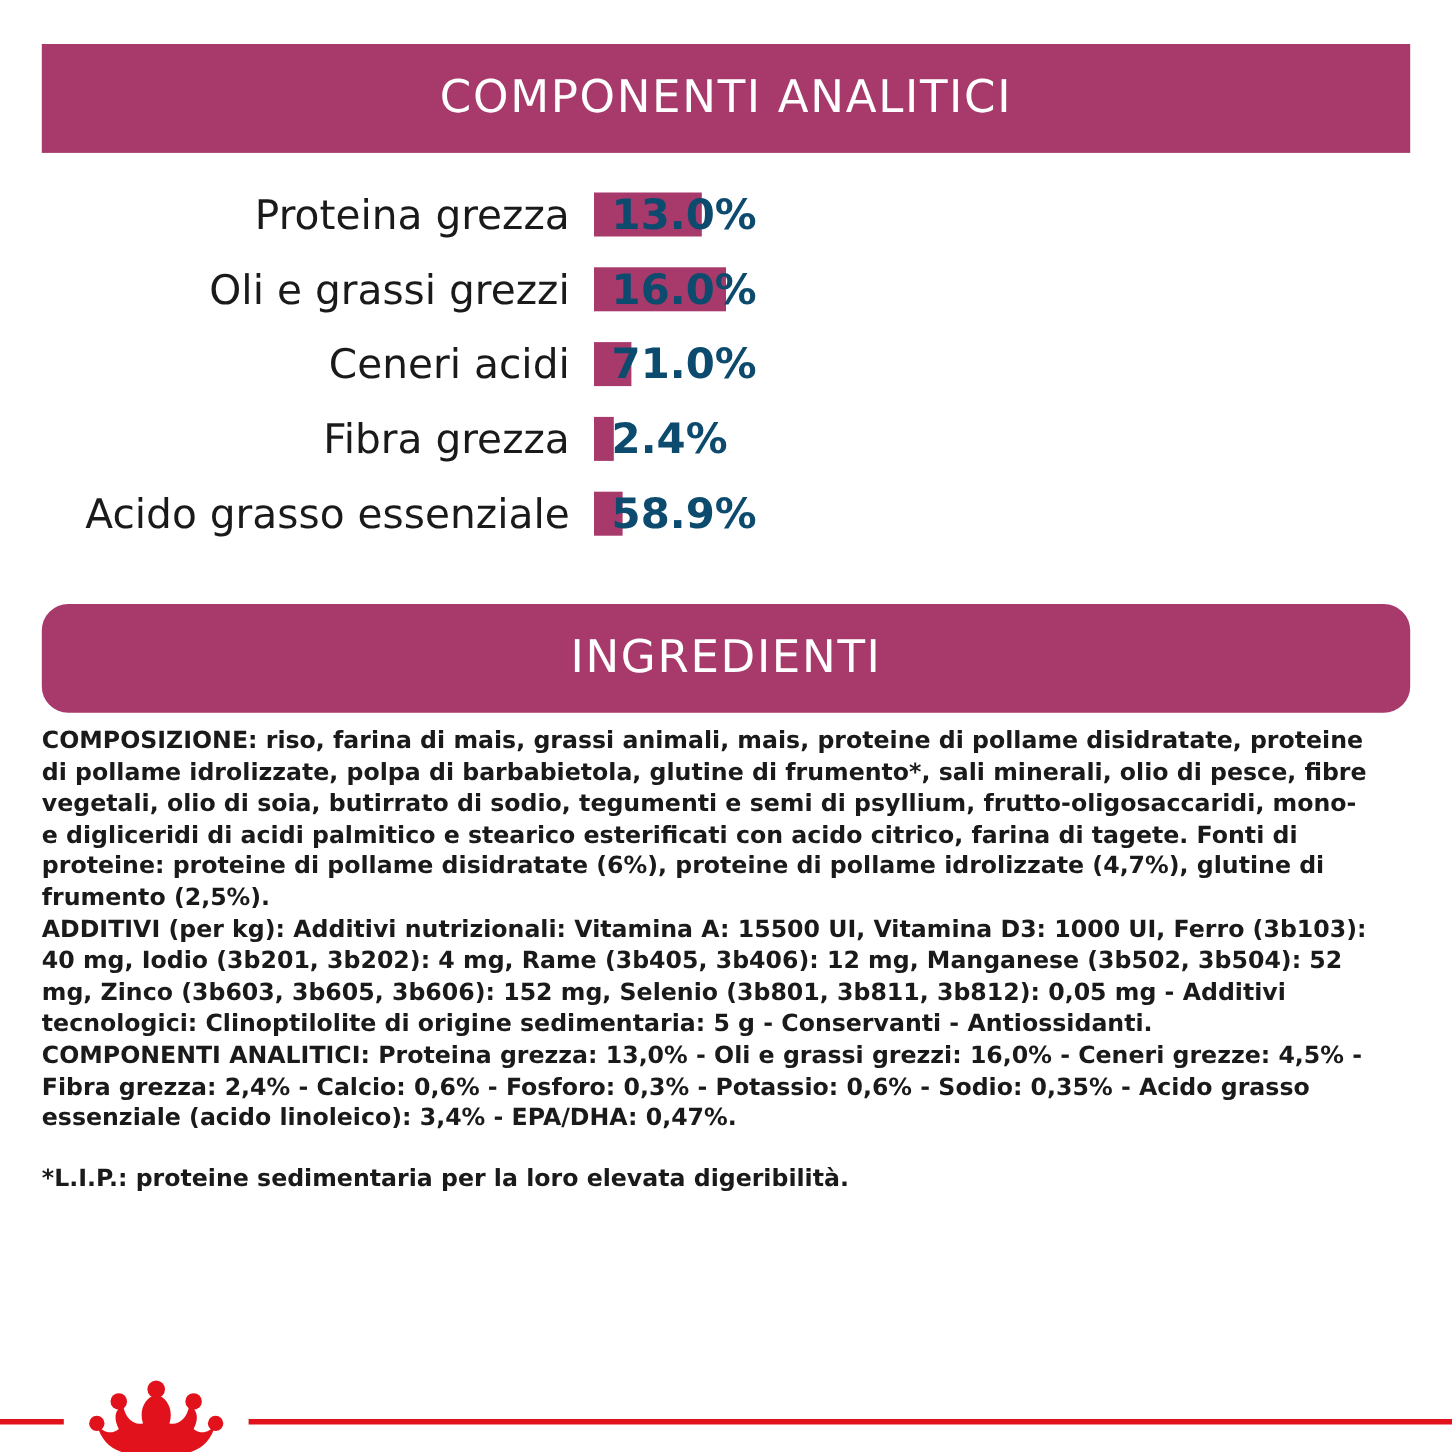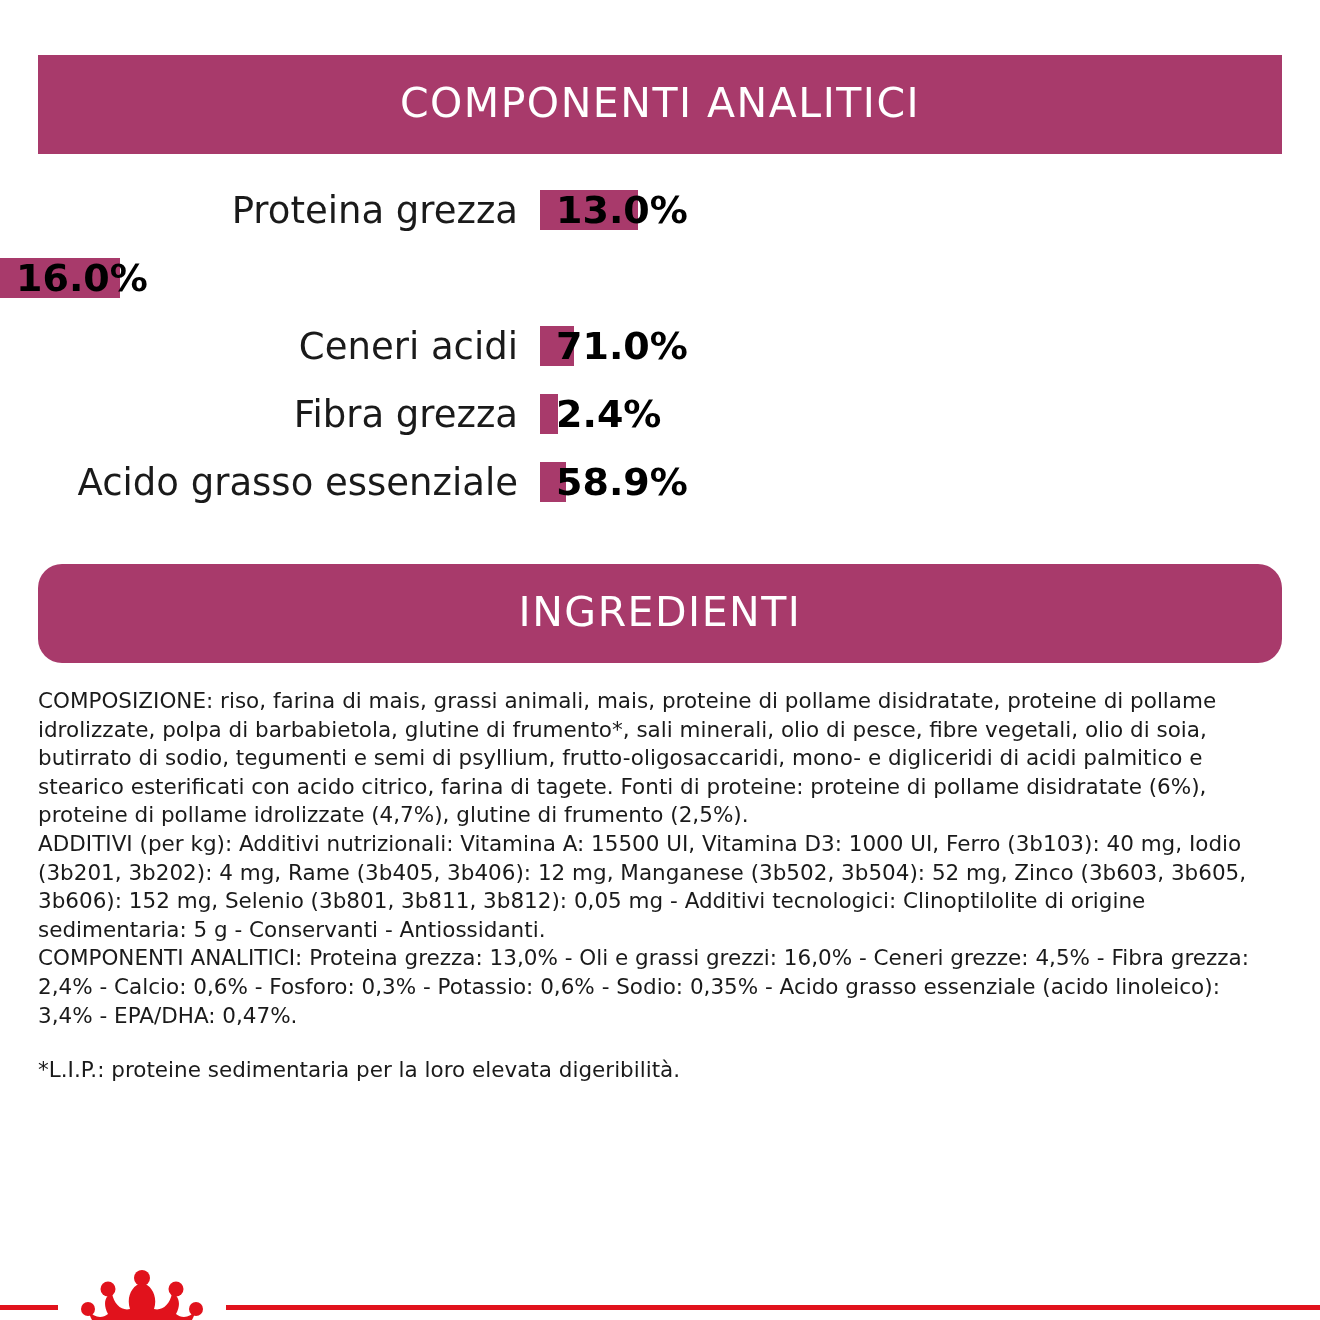--- a/index.html
+++ b/index.html
@@ -26,21 +26,21 @@
     color: #ffffff;
     text-align: center;
     font-weight: 400;
     letter-spacing: 1.5px;
     font-size: 41px;
     line-height: 1;
     padding: 28px 0 30px 0;
     margin: 0 38px;
   }
 
-  #analytic-bar { margin-top: 55px; }
+  #analytic-bar { margin-top: 40px; }
 
   
   .analytic-list {
     margin: 22px 0 0 0;
     padding: 0;
   }
   .analytic-row {
     display: flex;
     align-items: center;
     height: 68px;
@@ -59,34 +59,35 @@
     flex: 0 0 auto;
   }
   .an-bar {
     height: 40px;
     background: #a83a6b;
     display: block;
   }
   .an-value {
     font-size: 38px;
     font-weight: bold;
-    color: #000000;
+    color: #0c4a6e;
     padding-left: 16px;
     white-space: nowrap;
   }
 
   
   #ingredients-bar { margin-top: 48px; border-radius: 24px; }
 
   .ingredients-body {
-    margin: 24px 38px 0 38px;
+    margin: 12px 38px 0 38px;
     font-size: 21.5px;
     line-height: 1.33;
     color: #1a1a1a;
     width: 1215px;
+    font-weight: bold;
   }
   .ingredients-body p { margin: 0; }
   .ingredients-body p + p { margin-top: 0px; }
   .footnote { margin-top: 26px !important; }
 
   
   .footer {
     position: absolute;
     left: 0;
     bottom: 0;
@@ -128,20 +129,21 @@
 
     <div class="analytic-row">
       <div class="an-label">Proteina grezza</div>
       <div class="an-bar-wrap">
         <span class="an-bar" style="width:98px"></span>
       </div>
       <div class="an-value">13.0%</div>
     </div>
 
     <div class="analytic-row">
+      <div class="an-label">Oli e grassi grezzi</div>
       <div class="an-bar-wrap">
         <span class="an-bar" style="width:120px"></span>
       </div>
       <div class="an-value">16.0%</div>
     </div>
 
     <div class="analytic-row">
       <div class="an-label">Ceneri acidi</div>
       <div class="an-bar-wrap">
         <span class="an-bar" style="width:34px"></span>

